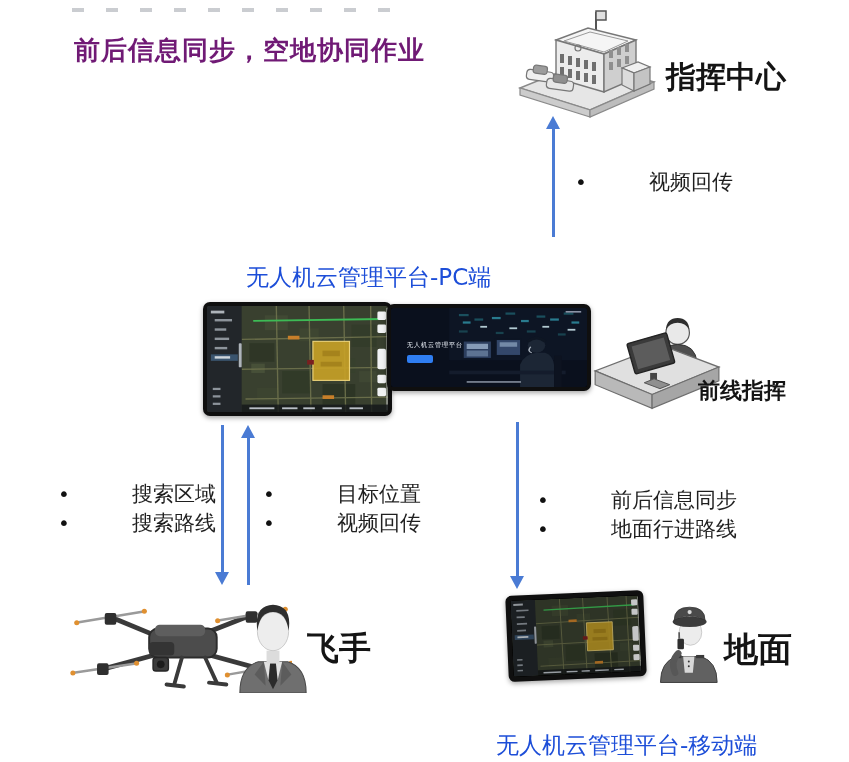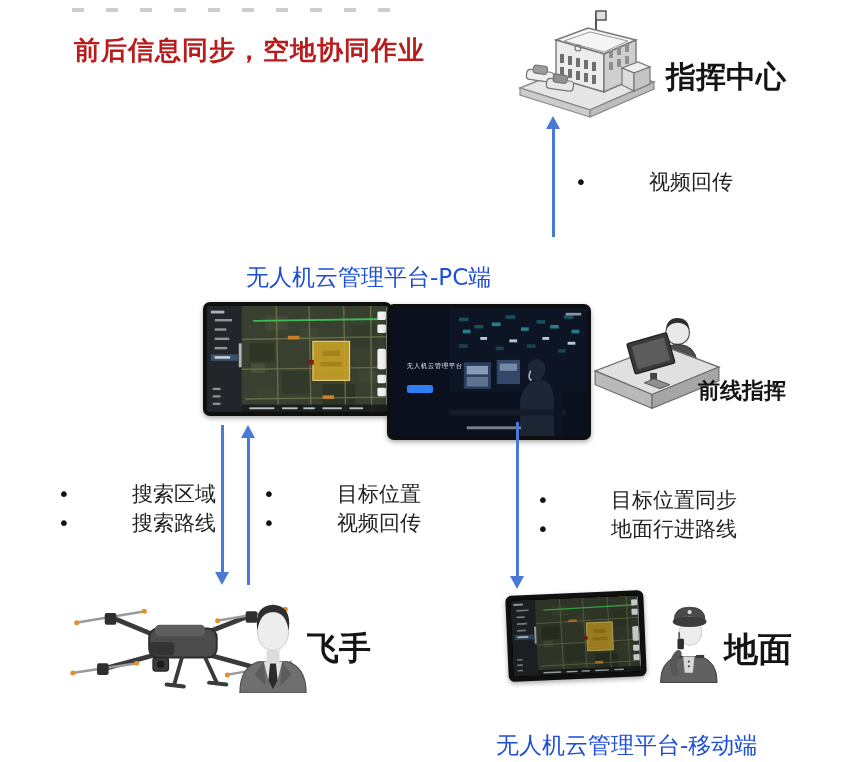--- a/index.html
+++ b/index.html
@@ -4,21 +4,21 @@
 <style>
   html,body{margin:0;padding:0;background:#ffffff;}
   *{box-sizing:border-box;}
   .stage{
     position:relative;width:849px;height:762px;background:#ffffff;overflow:hidden;
     font-family:"DejaVu Sans","Liberation Sans",sans-serif;color:#1f1f1f;
   }
   
   .top-remnant{position:absolute;left:72px;top:8px;width:318px;height:4px;opacity:.45;
     background:repeating-linear-gradient(90deg,#8a8f98 0 12px,transparent 12px 34px);}
-  .main-title{position:absolute;left:74px;top:33px;font-size:26px;font-weight:bold;color:#b91c1c;letter-spacing:1px;white-space:nowrap;}
+  .main-title{position:absolute;left:74px;top:33px;font-size:26px;font-weight:bold;color:#701a75;letter-spacing:1px;white-space:nowrap;}
   .node-label{position:absolute;font-weight:bold;color:#141414;white-space:nowrap;}
   .caption{position:absolute;font-size:23px;color:#1d4ed8;white-space:nowrap;}
   
   .arrow{position:absolute;width:14px;}
   .arrow .line{position:absolute;left:5.5px;width:3px;background:#4a7bd4;top:0;bottom:0;}
   .arrow.up .line{top:11px;}
   .arrow.down .line{bottom:11px;}
   .arrow .head{position:absolute;left:0;width:0;height:0;border-left:7px solid transparent;border-right:7px solid transparent;}
   .arrow.up .head{top:0;border-bottom:13px solid #4a7bd4;}
   .arrow.down .head{bottom:0;border-top:13px solid #4a7bd4;}
@@ -326,21 +326,21 @@
   <div class="caption" style="left:246px;top:262px">无人机云管理平台-PC端</div>
 
   <div class="screen" style="left:203px;top:302px;width:189px;height:114px">
     <div class="screen-inner">
       <svg class="fillsvg" preserveAspectRatio="none" viewBox="0 0 188 114">
           <use href="#sym-map"></use>
         </svg>
     </div>
   </div>
 
-  <div class="screen" style="left:387px;top:304px;width:204px;height:136px">
+  <div class="screen" style="left:387px;top:304px;width:204px;height:87px">
     <div class="screen-inner">
       <svg class="fillsvg" preserveAspectRatio="none" viewBox="0 0 202 106">
           <use href="#sym-room"></use>
         </svg>
       <div class="login-title">无人机云管理平台</div>
       <div class="login-btn"></div>
     </div>
   </div>
 
   <svg class="iconsvg" style="left:590px;top:314px;width:135px;height:110px">
@@ -380,21 +380,21 @@
   </div>
 
   <div class="arrow down" style="left:510px;top:422px;height:167px">
     <div class="line"></div>
     <div class="head"></div>
   </div>
 
   <div class="bullets" style="left:537px;top:486px">
     <div class="bullet-row">
       <span class="dot"></span>
-      <span>目标位置同步</span>
+      <span>前后信息同步</span>
     </div>
     <div class="bullet-row">
       <span class="dot"></span>
       <span>地面行进路线</span>
     </div>
   </div>
 
   <svg class="iconsvg" style="left:70px;top:585px;width:222px;height:118px">
       <use href="#sym-drone"></use>
     </svg>

